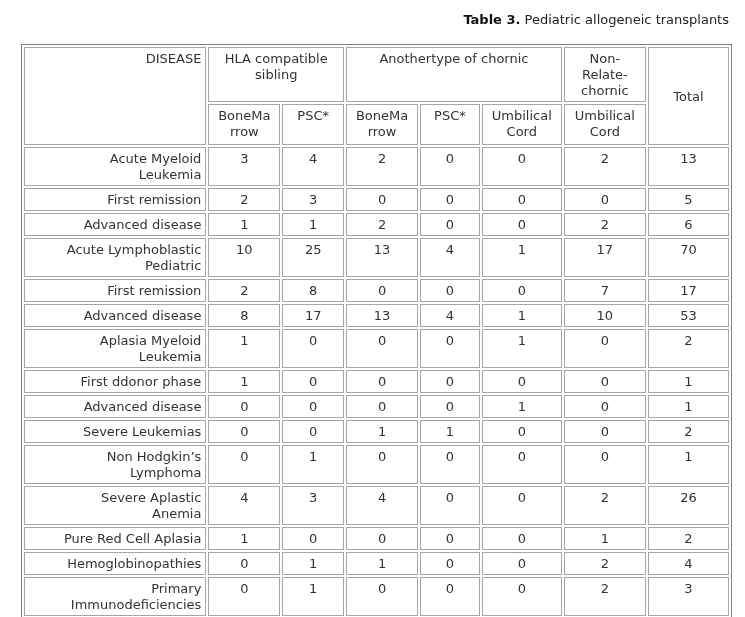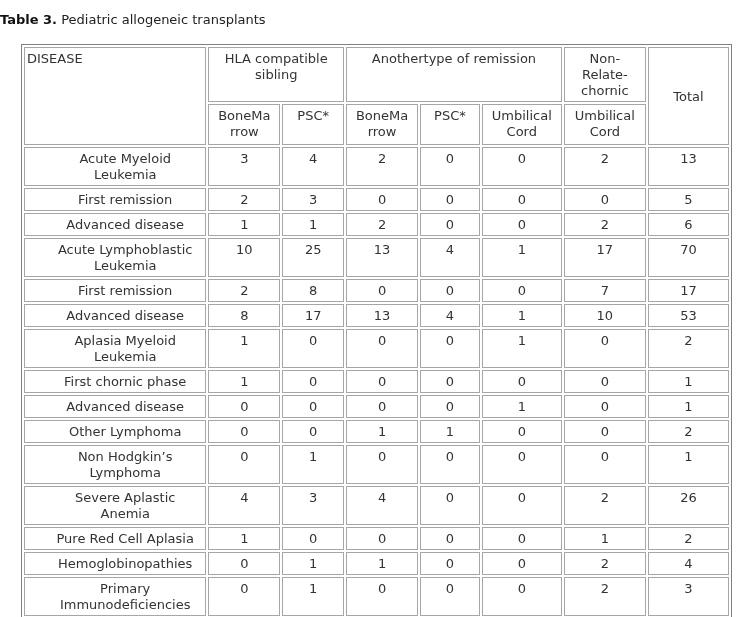--- a/index.html
+++ b/index.html
@@ -11,21 +11,21 @@
     width: 745px;
     height: 617px;
     font-family: "DejaVu Sans", "Liberation Sans", sans-serif;
     color: #333333;
     overflow: hidden;
   }
   .page {
     padding-top: 11px;
   }
   .caption {
-    text-align: left;
+    text-align: right;
     font-size: 13px;
     line-height: 17px;
     color: #222222;
     margin: 0 16px 16px 0;
   }
   .caption .caption-bold {
     font-weight: bold;
     color: #111111;
   }
   table.data-table {
@@ -43,34 +43,34 @@
     font-size: 13px;
     font-weight: normal;
     line-height: 16px;
     padding: 3px 4px 2px 4px;
     vertical-align: top;
     white-space: pre-line;
     text-align: center;
     overflow: hidden;
   }
   .th-disease {
-    text-align: left;
-    padding-left: 2px;
+    text-align: right;
+    padding-left: 13px;
   }
   thead tr.group-row th {
     height: 46px;
   }
   thead tr.sub-row th {
     height: 34px;
   }
   .th-total {
     vertical-align: middle;
   }
   td.disease-cell {
-    text-align: center;
+    text-align: right;
     padding-left: 24px;
   }
   tr.total-row td {
     text-align: center;
   }
 </style>
 </head>
 <body>
 
 <div class="page">
@@ -86,21 +86,21 @@
       <col style="width:59px">
       <col style="width:79px">
       <col style="width:81px">
       <col style="width:80px">
     </colgroup>
     <thead>
       <tr class="group-row">
         <th rowspan="2" class="th-disease">DISEASE</th>
         <th colspan="2" class="th-group">HLA compatible
 sibling</th>
-        <th colspan="3" class="th-group">Anothertype of remission</th>
+        <th colspan="3" class="th-group">Anothertype of chornic</th>
         <th class="th-group">Non-
 Relate-
 chornic</th>
         <th rowspan="2" class="th-total">Total</th>
       </tr>
       <tr class="sub-row">
         <th>BoneMa
 rrow</th>
         <th>PSC*</th>
         <th>BoneMa
@@ -140,21 +140,21 @@
           <td class="num-cell">1</td>
           <td class="num-cell">1</td>
           <td class="num-cell">2</td>
           <td class="num-cell">0</td>
           <td class="num-cell">0</td>
           <td class="num-cell">2</td>
           <td class="num-cell">6</td>
         </tr>
         <tr>
           <td class="disease-cell">Acute Lymphoblastic
-Leukemia</td>
+Pediatric</td>
           <td class="num-cell">10</td>
           <td class="num-cell">25</td>
           <td class="num-cell">13</td>
           <td class="num-cell">4</td>
           <td class="num-cell">1</td>
           <td class="num-cell">17</td>
           <td class="num-cell">70</td>
         </tr>
         <tr>
           <td class="disease-cell">First remission</td>
@@ -181,41 +181,41 @@
 Leukemia</td>
           <td class="num-cell">1</td>
           <td class="num-cell">0</td>
           <td class="num-cell">0</td>
           <td class="num-cell">0</td>
           <td class="num-cell">1</td>
           <td class="num-cell">0</td>
           <td class="num-cell">2</td>
         </tr>
         <tr>
-          <td class="disease-cell">First chornic phase</td>
+          <td class="disease-cell">First ddonor phase</td>
           <td class="num-cell">1</td>
           <td class="num-cell">0</td>
           <td class="num-cell">0</td>
           <td class="num-cell">0</td>
           <td class="num-cell">0</td>
           <td class="num-cell">0</td>
           <td class="num-cell">1</td>
         </tr>
         <tr>
           <td class="disease-cell">Advanced disease</td>
           <td class="num-cell">0</td>
           <td class="num-cell">0</td>
           <td class="num-cell">0</td>
           <td class="num-cell">0</td>
           <td class="num-cell">1</td>
           <td class="num-cell">0</td>
           <td class="num-cell">1</td>
         </tr>
         <tr>
-          <td class="disease-cell">Other Lymphoma</td>
+          <td class="disease-cell">Severe Leukemias</td>
           <td class="num-cell">0</td>
           <td class="num-cell">0</td>
           <td class="num-cell">1</td>
           <td class="num-cell">1</td>
           <td class="num-cell">0</td>
           <td class="num-cell">0</td>
           <td class="num-cell">2</td>
         </tr>
         <tr>
           <td class="disease-cell">Non Hodgkin’s

